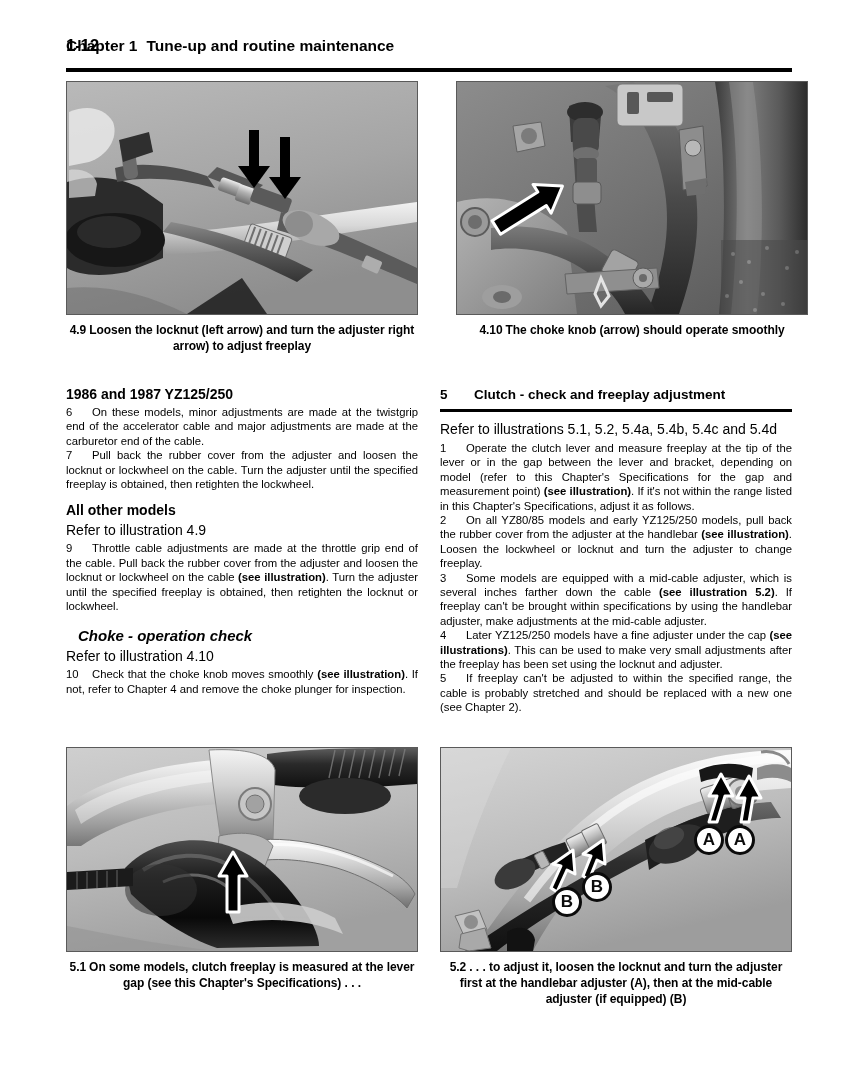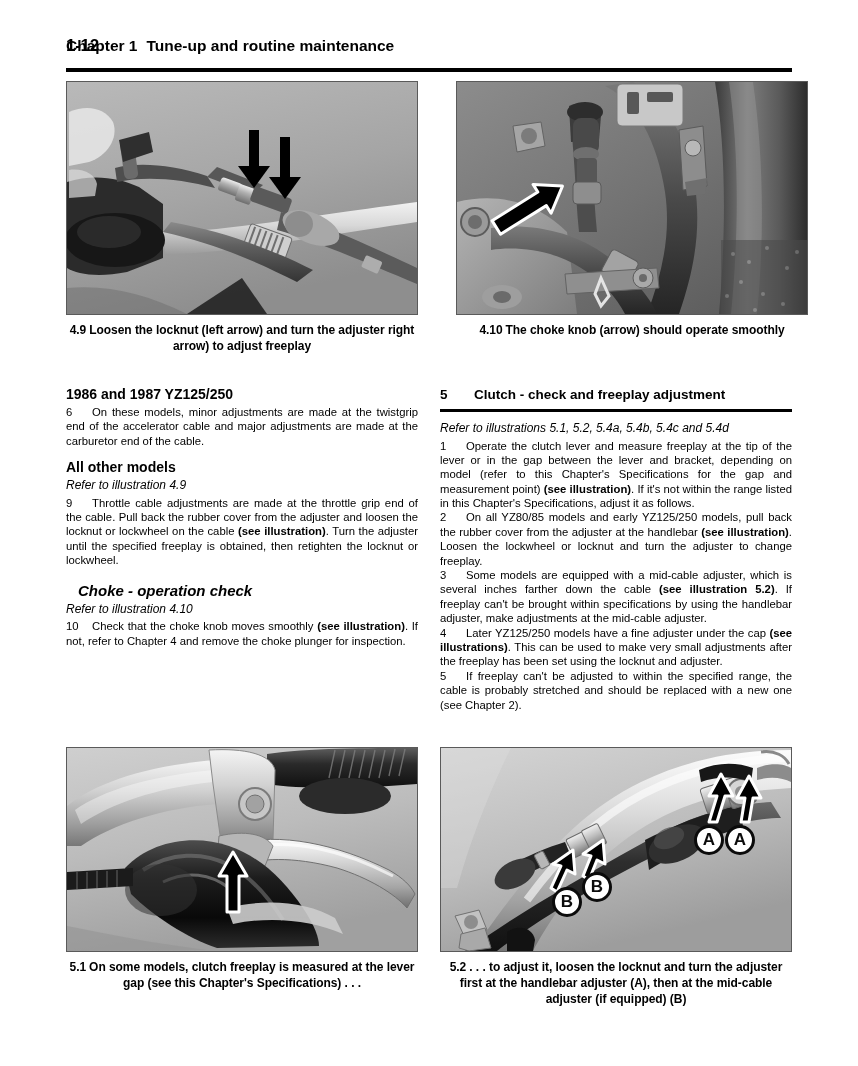--- a/index.html
+++ b/index.html
@@ -114,22 +114,21 @@
   }
   h2.sub.first { margin-top: 0; }
   h2.subital {
     font-size: 15px;
     font-weight: bold;
     font-style: italic;
     margin: 14px 0 3px 12px;
     line-height: 1.15;
   }
   .refline {
-    font-size: 12px;
-    font-style: italic;
+    font-size: 14px;
     margin: 0 0 2px 0;
   }
 
   .section-head {
     margin: 0 0 9px 0;
   }
   .section-head .sec-row {
     display: flex;
     align-items: baseline;
     font-size: 13.5px;
@@ -349,20 +348,21 @@
       <span class="fignum">4.10</span><span>The choke knob (arrow) should operate smoothly</span>
     </div>
   </div>
 
   <div class="col left" style="top:386px;">
 
     <h2 class="sub first">1986 and 1987 YZ125/250</h2>
 
     <p class="body"><span class="num">6</span><span>On these models, minor adjustments are made at the twistgrip end of the accelerator cable and major adjustments are made at the carburetor end of the cable.</span></p>
 
+    <p class="body"><span class="num">7</span><span>Pull back the rubber cover from the adjuster and loosen the locknut or lockwheel on the cable. Turn the adjuster until the specified freeplay is obtained, then retighten the lockwheel.</span></p>
 
 
     <h2 class="sub">All other models</h2>
 
     <div class="refline">Refer to illustration 4.9</div>
 
     <p class="body"><span class="num">9</span><span>Throttle cable adjustments are made at the throttle grip end of the cable. Pull back the rubber cover from the adjuster and loosen the locknut or lockwheel on the cable </span><span class="b">(see illustration)</span><span>. Turn the adjuster until the specified freeplay is obtained, then retighten the locknut or lockwheel.</span></p>
 
     <h2 class="subital">Choke - operation check</h2>
 

